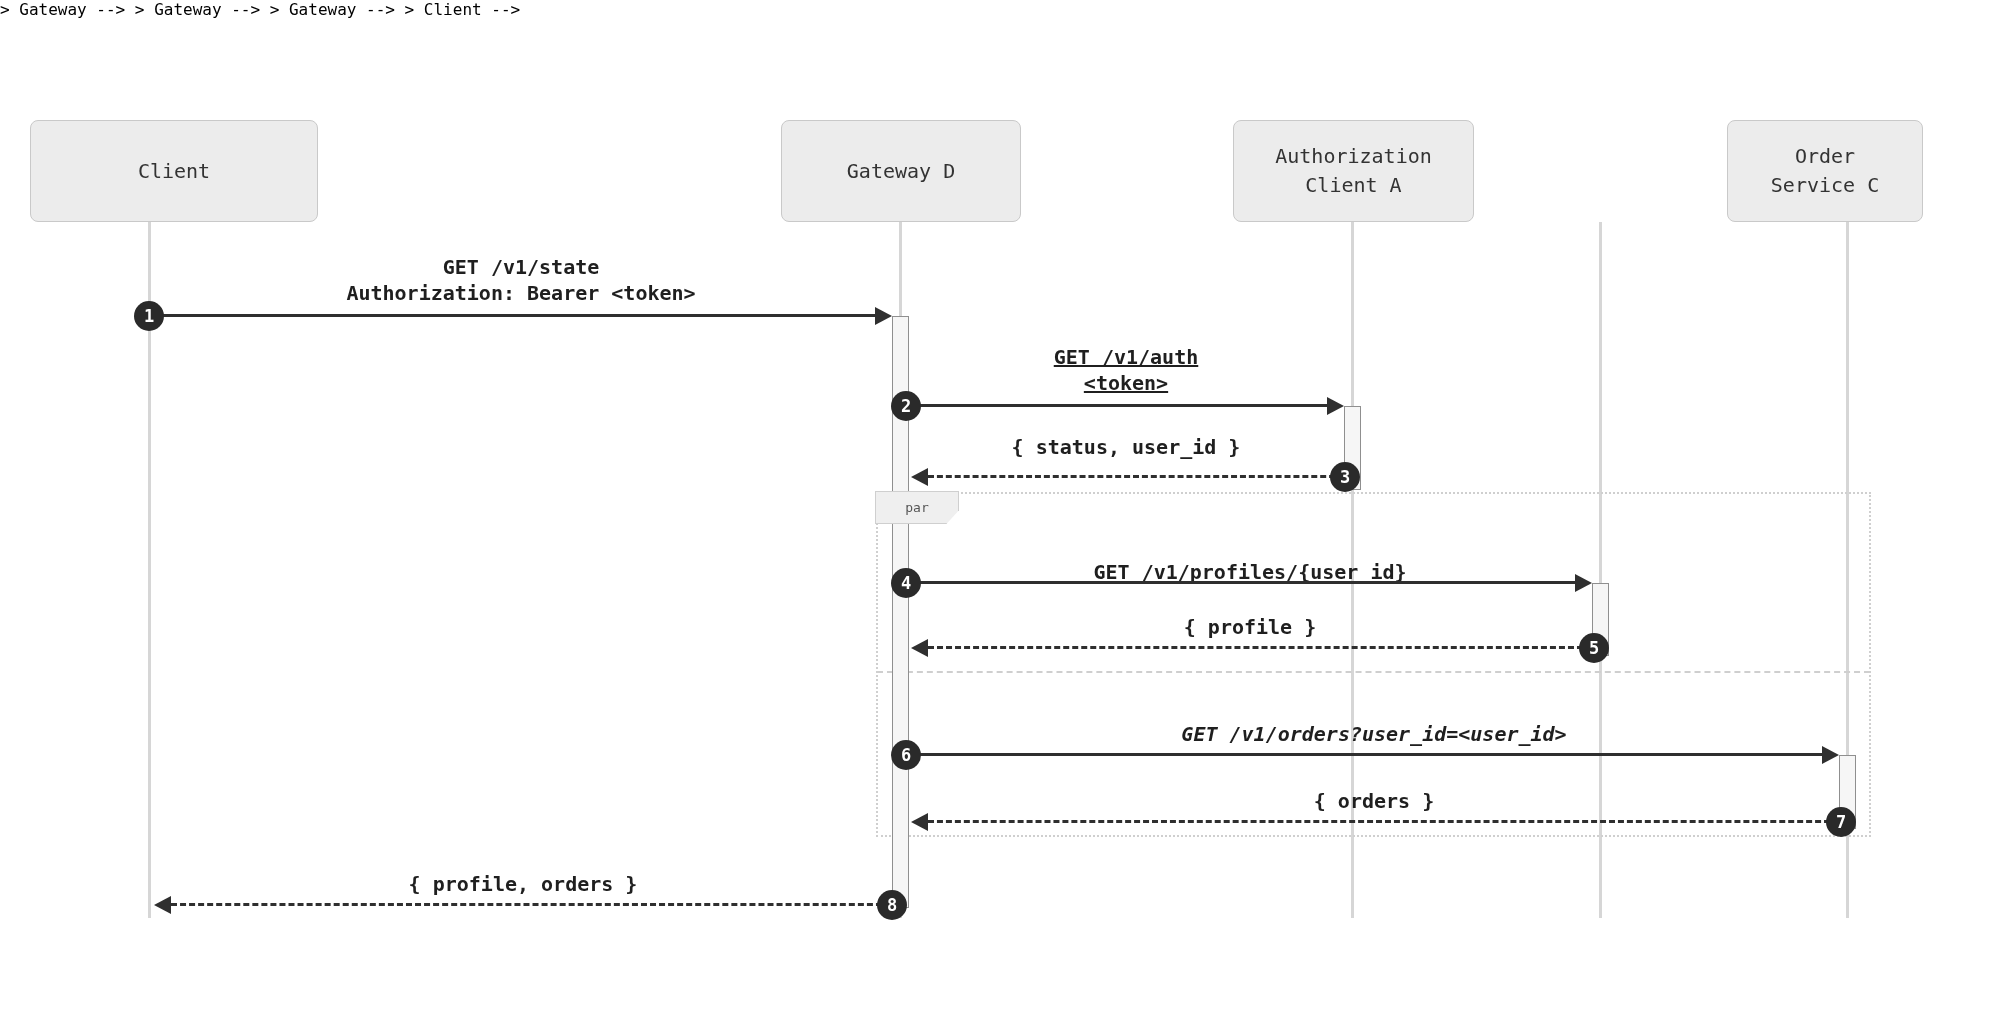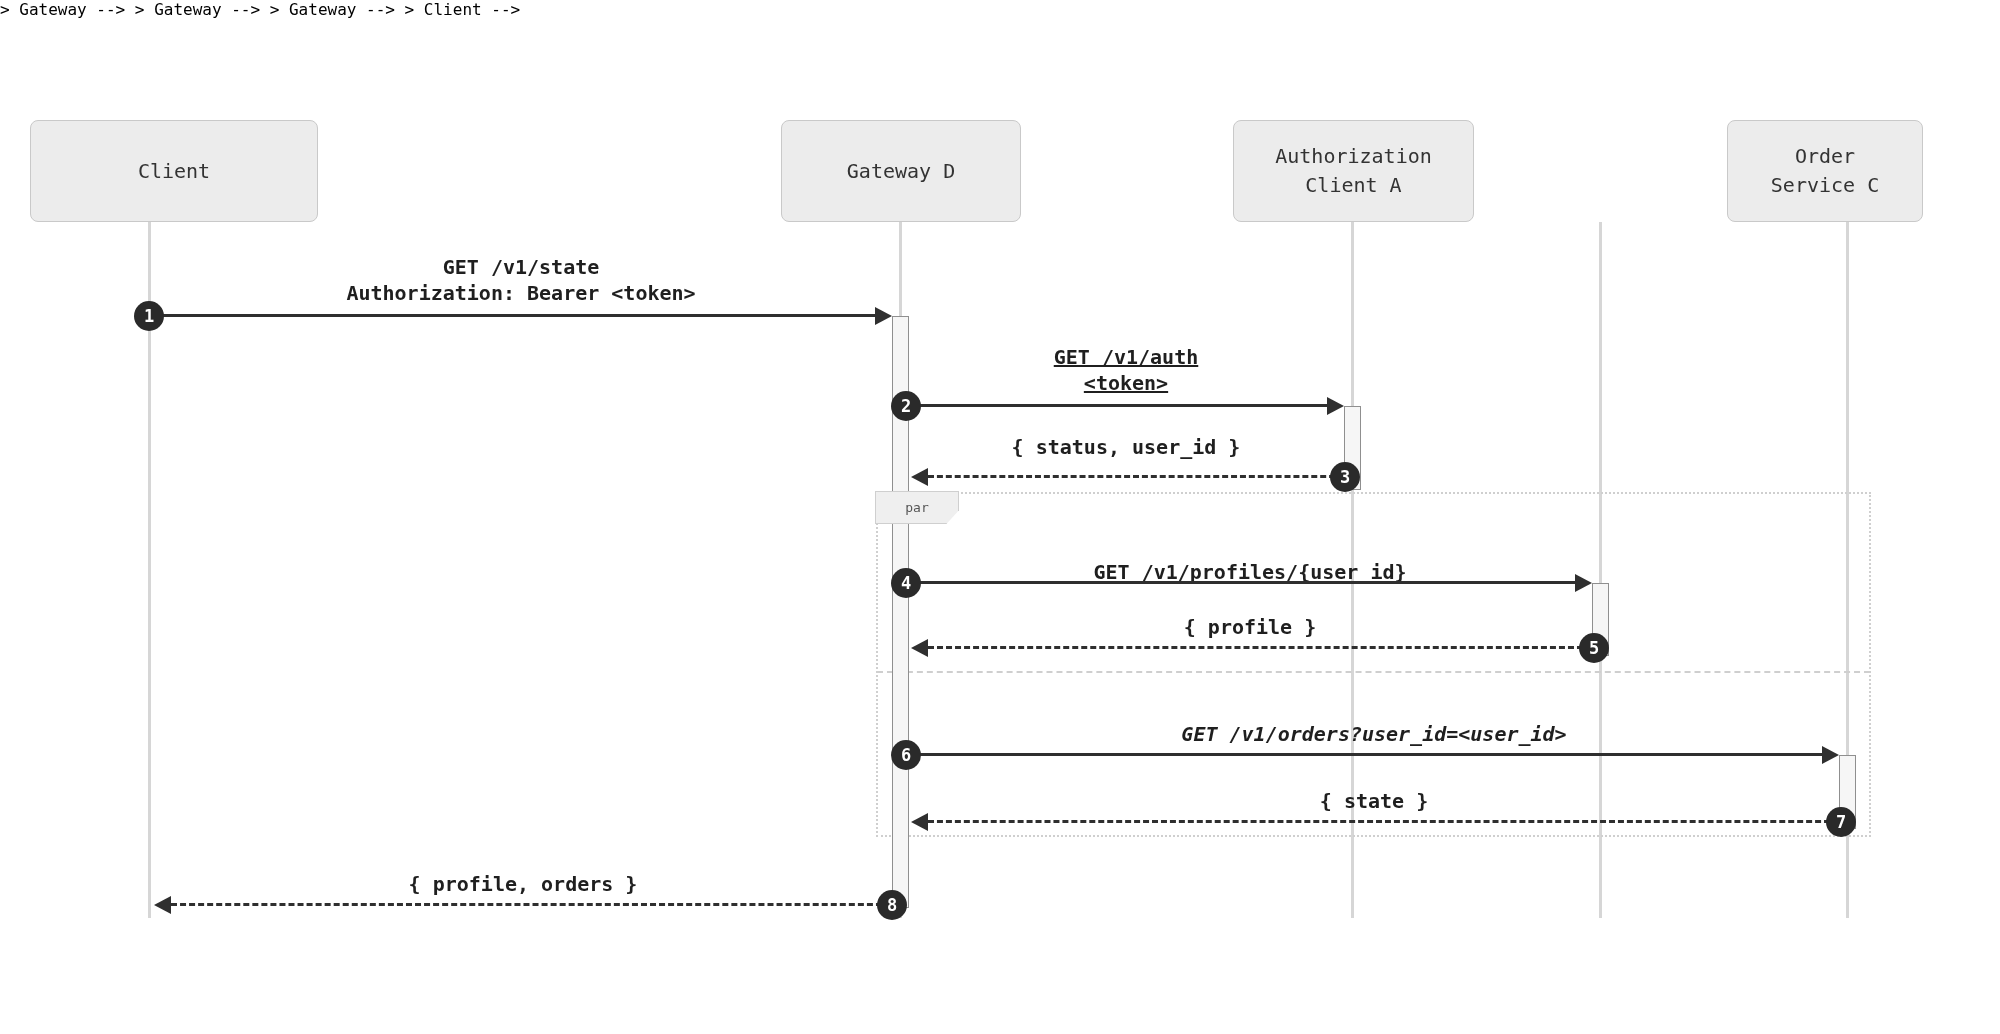--- a/index.html
+++ b/index.html
@@ -208,21 +208,21 @@
   <div class="msg-label" style="left:1250px;top:614px;">{ profile }</div>
   <div class="msg-line-dashed" style="left:928px;top:646px;width:664px;"></div>
   <div class="head-left" style="left:911px;top:639px;"></div>
 
   
   <div class="msg-label" style="left:1374px;top:721px;font-style:italic;">GET /v1/orders?user_id=&lt;user_id&gt;</div>
   <div class="msg-line-solid" style="left:909px;top:753px;width:914px;"></div>
   <div class="head-right" style="left:1822px;top:746px;"></div>
 
   &gt; Gateway --&gt;
-  <div class="msg-label" style="left:1374px;top:788px;">{ state }</div>
+  <div class="msg-label" style="left:1374px;top:788px;">{ orders }</div>
   <div class="msg-line-dashed" style="left:928px;top:820px;width:911px;"></div>
   <div class="head-left" style="left:911px;top:813px;"></div>
 
   &gt; Client --&gt;
   <div class="msg-label" style="left:523px;top:871px;">{ profile, orders }</div>
   <div class="msg-line-dashed" style="left:171px;top:903px;width:720px;"></div>
   <div class="head-left" style="left:154px;top:896px;"></div>
 
   
   <div class="seq-badge" style="left:134px;top:301px;">1</div>

